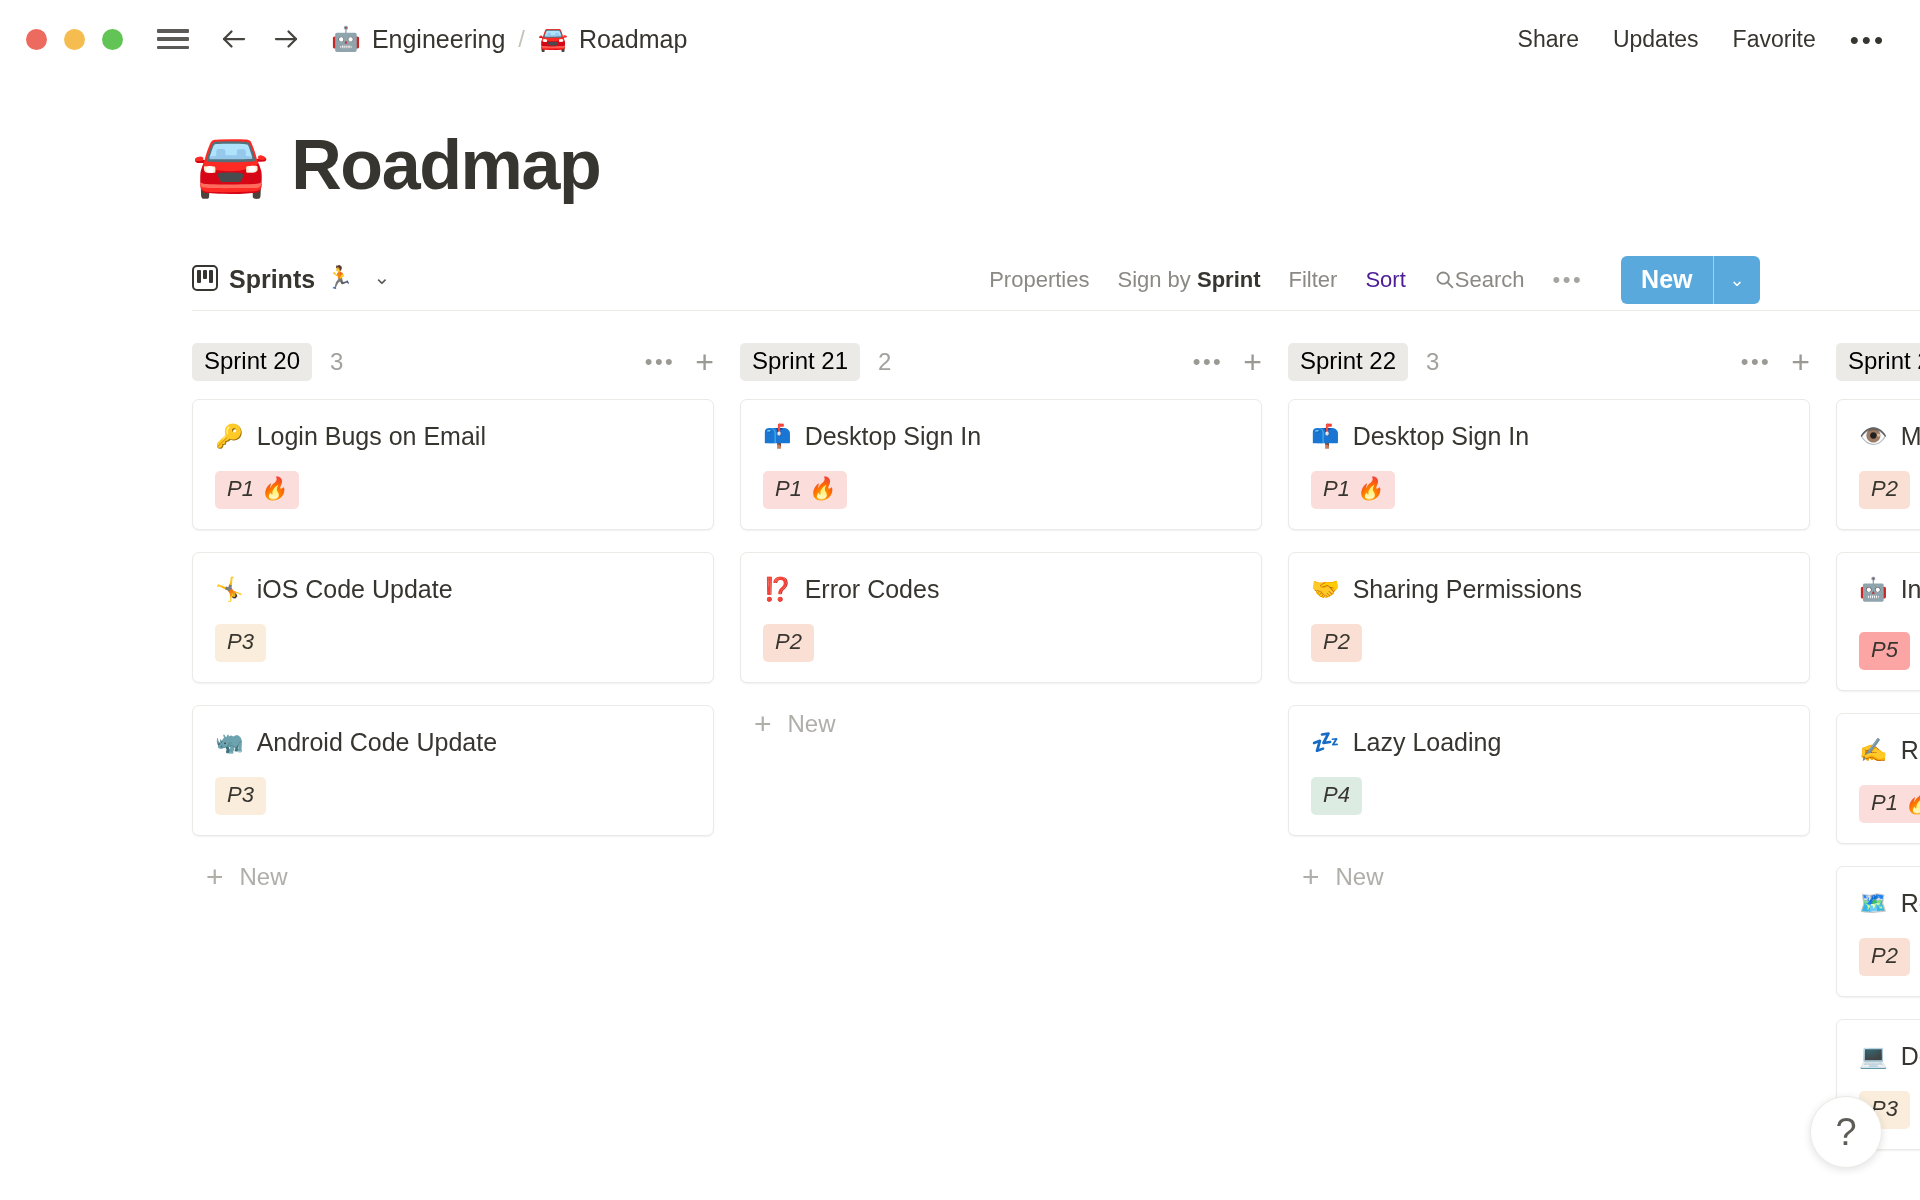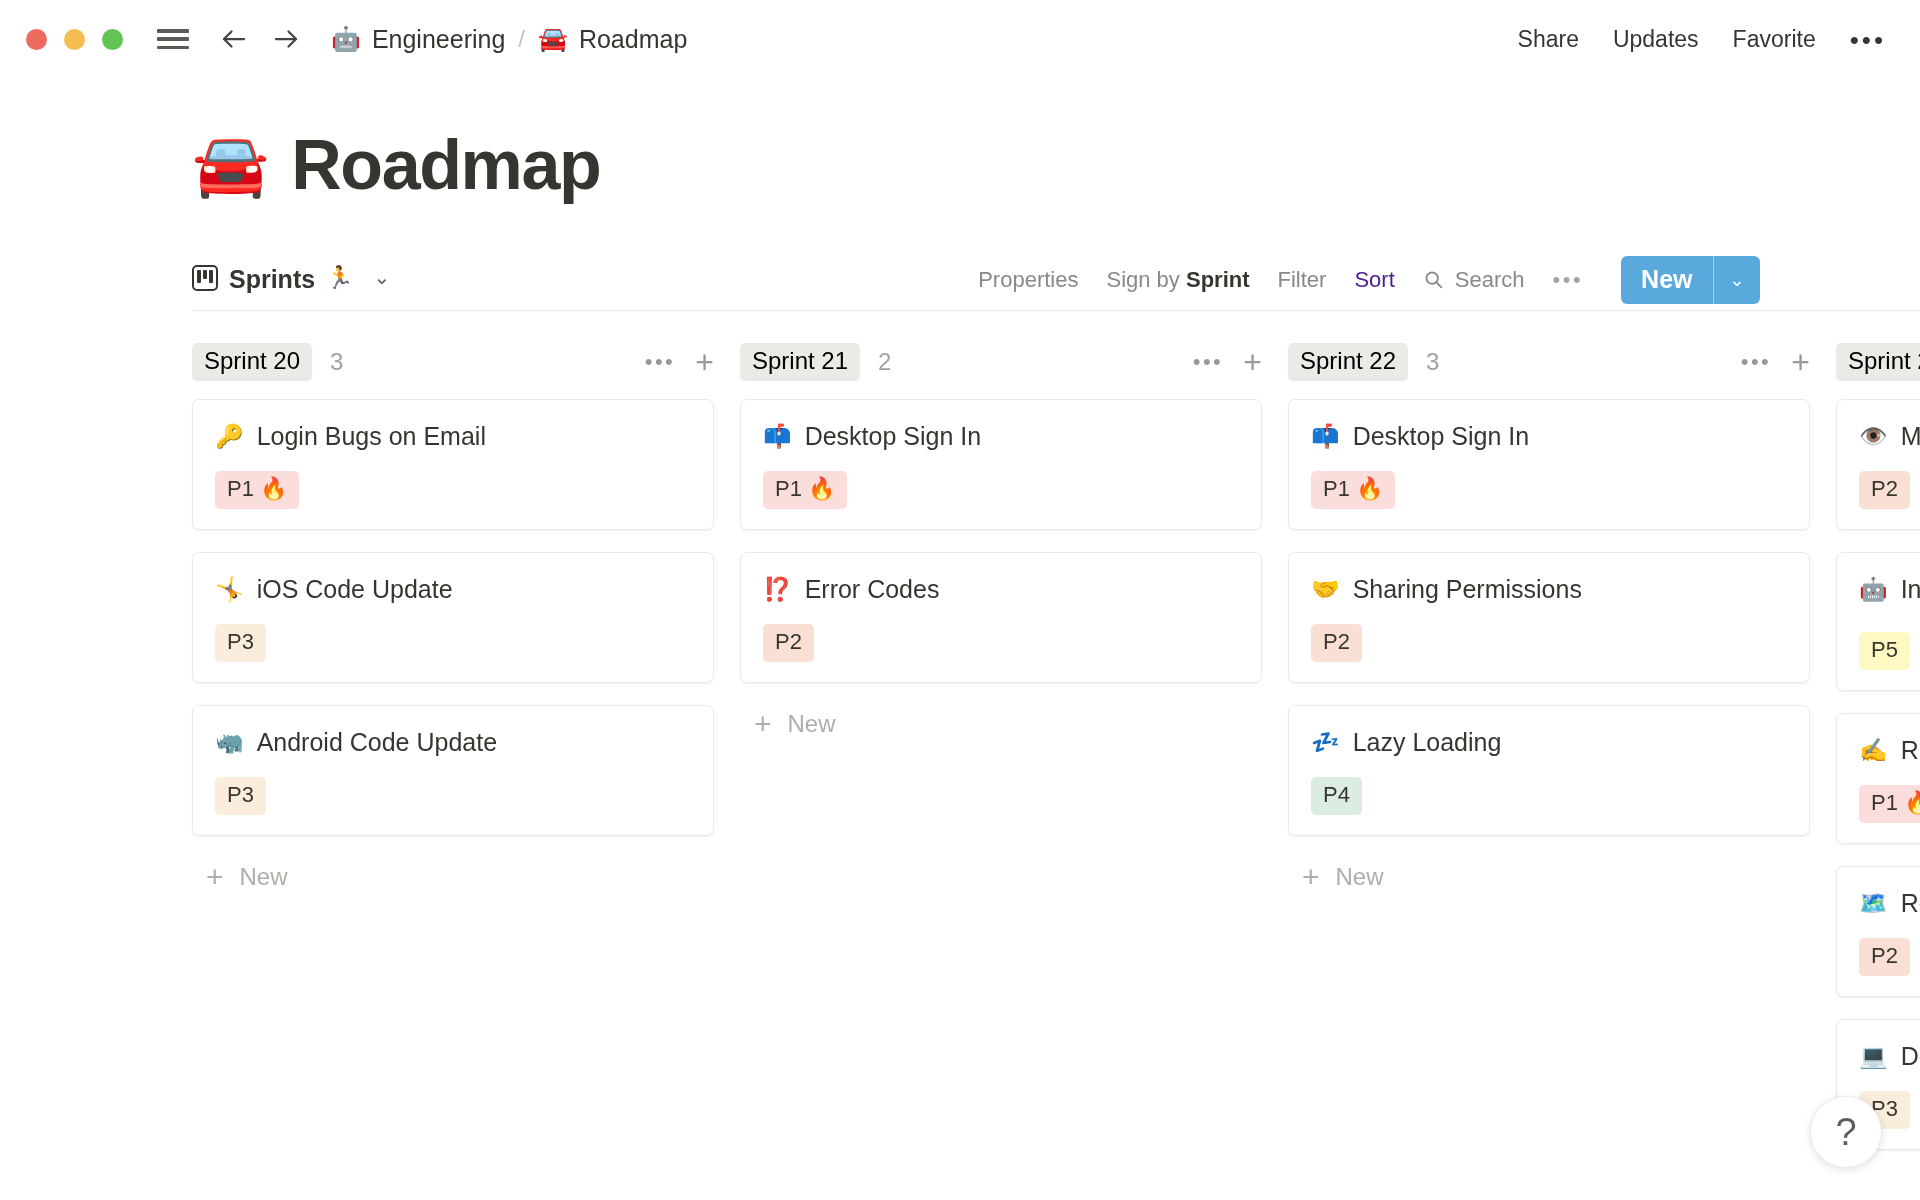--- a/index.html
+++ b/index.html
@@ -93,21 +93,21 @@
   .chev { color: #5e5c57; font-size: 20px; margin-left: 9px; }
 
   .viewbar-right {
     margin-left: auto;
     display: flex; align-items: center; gap: 28px;
     font-size: 22px; color: #8b8984;
   }
   .vb-item { white-space: nowrap; }
   .vb-item.strong-part b { color: #37352f; font-weight: bold; }
   .vb-item.active { color: #4c1d95; }
-  .vb-search { display: flex; align-items: center; gap: 11px; }
+  .vb-search { display: flex; align-items: center; gap: 0; }
   .search-glyph { width: 21px; height: 21px; color: #8b8984; }
   .vb-dots { color: #a6a49e; letter-spacing: 2.5px; font-size: 22px; }
   .new-btn {
     display: flex; align-items: stretch;
     background: #5aa9dd; border-radius: 6px; overflow: hidden;
     color: #ffffff; margin-left: 10px;
   }
   .new-btn .lbl {
     padding: 9px 20px 10px 20px;
     font-size: 25px; font-weight: bold;
@@ -161,26 +161,27 @@
   }
   .card-emoji { font-size: 23px; line-height: 1; }
   .prio {
     display: inline-block;
     margin-top: 20px;
     border-radius: 5px;
     padding: 5px 12px 7px 12px;
     font-size: 22px;
     color: #37352f;
     white-space: nowrap;
+    font-style: italic;
   }
   .p-P1 { background: #fbdedc; }
   .p-P2 { background: #fae0d4; }
   .p-P3 { background: #faeddb; text-align: right; }
   .p-P4 { background: #dcece3; }
-  .p-P5 { background: #fef9c3; margin-top: 28px; }
+  .p-P5 { background: #fca5a5; margin-top: 28px; }
 
   .col-new {
     display: flex; align-items: center; gap: 16px;
     color: #b0aea9;
     font-size: 24px;
     padding: 4px 0 0 14px;
   }
   .col-new .plus { font-size: 30px; line-height: 1; font-weight: 300; }
 
   

